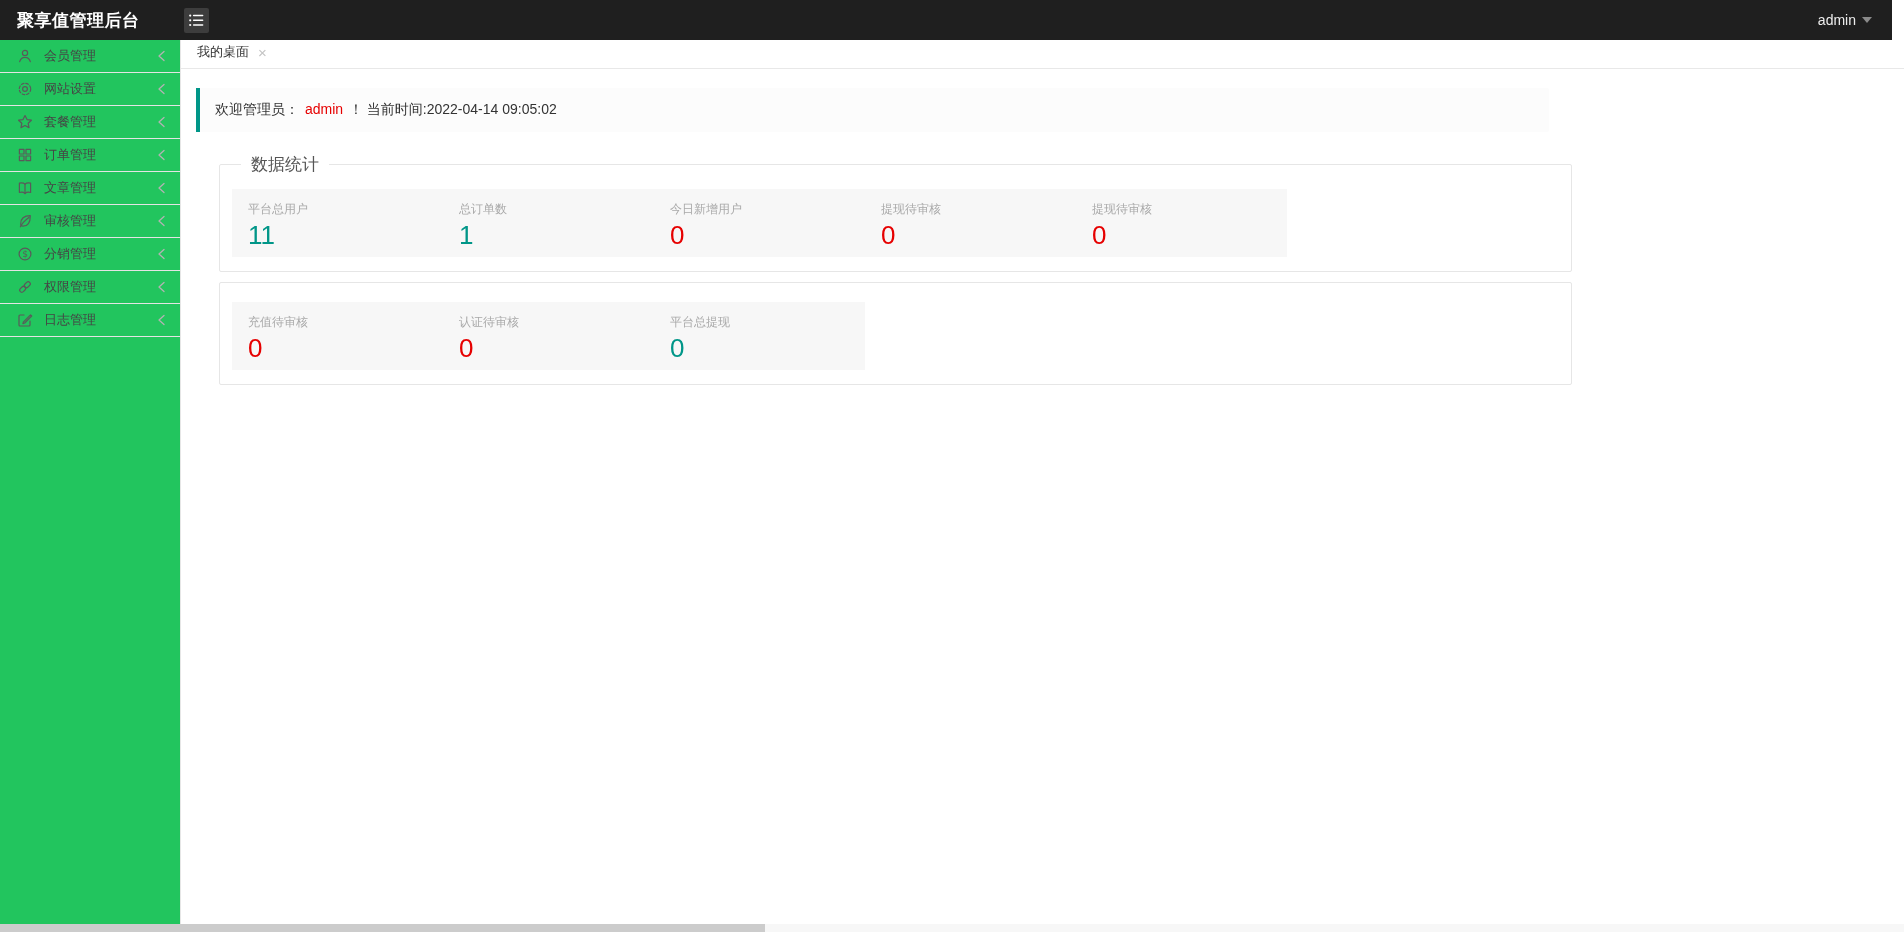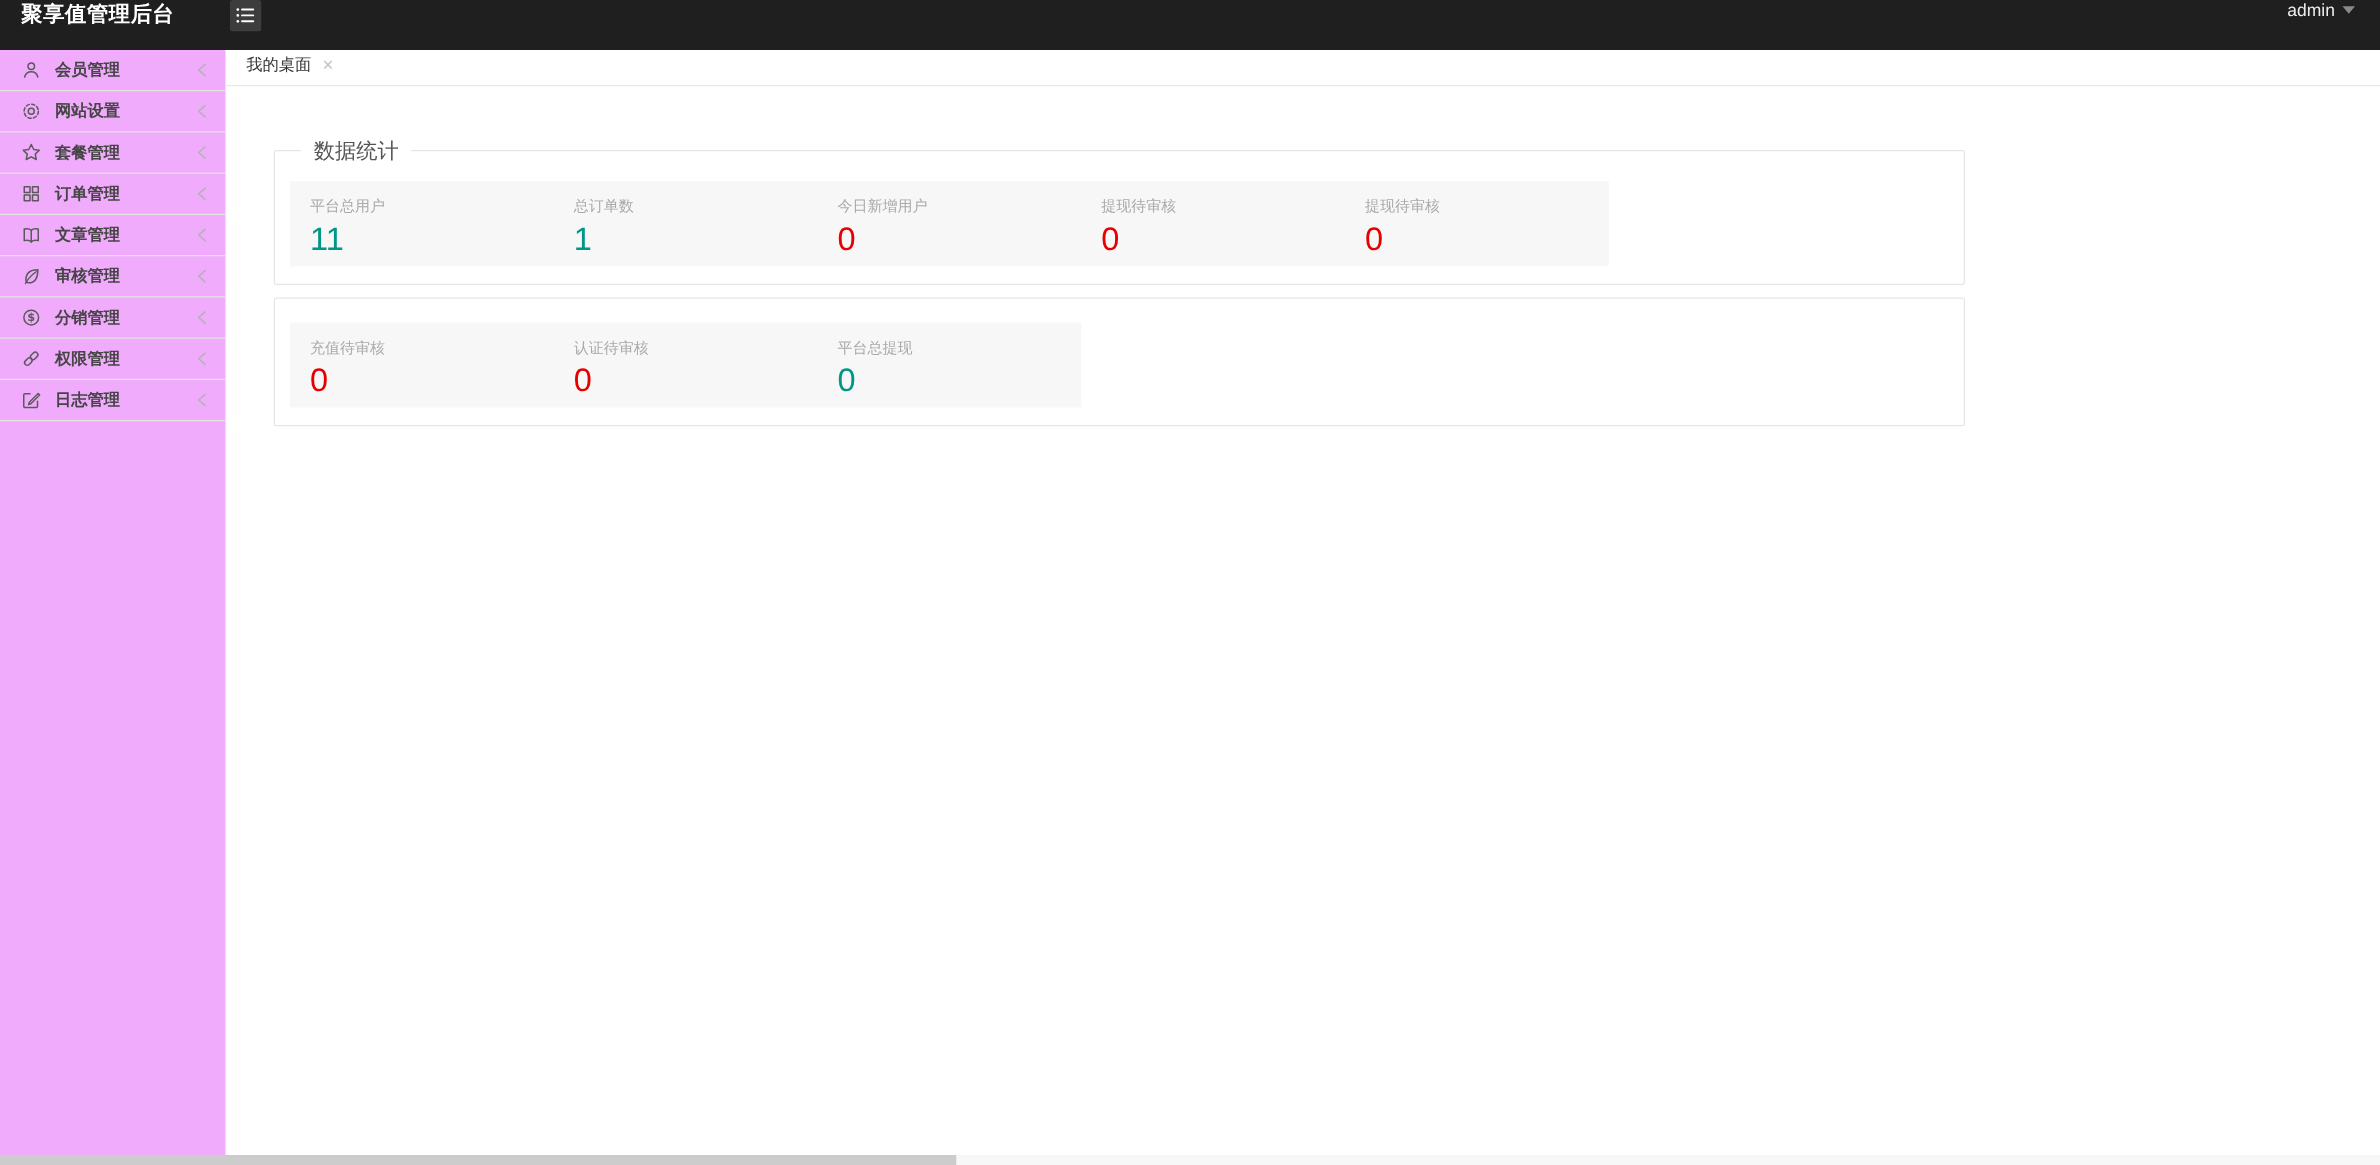--- a/index.html
+++ b/index.html
@@ -1,21 +1,21 @@
 <!DOCTYPE html>
 <html><head>
 <meta charset="utf-8">
 <style>
   * { margin:0; padding:0; box-sizing:border-box; }
   html,body { width:1904px; height:932px; overflow:hidden;
     font-family:"Liberation Sans","DejaVu Sans",sans-serif; background:#fff; }
 
   
-  .topbar { position:absolute; top:0; left:0; right:0; height:40px;
-    background:#1f1f1f; display:flex; align-items:flex-start; z-index:10; }
+  .topbar { position:absolute; top:0; left:0; right:12px; height:40px;
+    background:#1f1f1f; display:flex; align-items:center; z-index:10; }
   .brand { width:181px; padding-left:17px; color:#fff; font-size:17px;
     font-weight:bold; letter-spacing:.5px; white-space:nowrap; }
   .menu-toggle { width:25px; height:25px; margin-left:3px; background:#3d3d3d;
     border:none; border-radius:2px; display:flex; align-items:center;
     justify-content:center; cursor:pointer; }
   .user-menu { margin-left:auto; padding-right:20px; display:flex;
     align-items:center; gap:6px; color:#ededed; font-size:14px; cursor:pointer; }
   .caret-down { width:0; height:0; border-left:5px solid transparent;
     border-right:5px solid transparent; border-top:6px solid #8a8a8a; }
 
@@ -83,21 +83,21 @@
         </g>
       </svg>
     </span>
   </button>
   <div class="user-menu">
     <span>admin</span>
     <span class="caret-down"></span>
   </div>
 </header>
 
-<aside class="sidebar" style="background: #f0abfc; font-weight: bold;">
+<aside class="sidebar" style="background: #22c55e;">
   <ul class="side-menu">
       <li class="side-item">
         <span class="s-icon">
           <svg width="16" height="16" viewBox="0 0 16 16">
             <g fill="none" stroke="#5a5a5a" stroke-width="1.2" stroke-linecap="round" stroke-linejoin="round">
               <circle cx="8" cy="4.9" r="2.6"></circle>
               <path d="M2.7 13.6c.8-3.2 2.9-4.3 5.3-4.3s4.5 1.1 5.3 4.3"></path>
             </g>
           </svg>
         </span>
@@ -238,20 +238,25 @@
 
 <main class="main">
   <div class="tabbar">
     <div class="tab">
       <span>我的桌面</span>
       <span class="tab-close">×</span>
     </div>
   </div>
 
   <div class="content">
+    <blockquote class="welcome" style="border-left-color: rgb(0, 150, 136);">
+      <span>欢迎管理员：</span>
+      <span class="uname" style="color: rgb(230, 0, 0);">admin</span>
+      <span>！ 当前时间:2022-04-14 09:05:02</span>
+    </blockquote>
 
     <fieldset class="stat-field">
       <legend>数据统计</legend>
       <div class="cards">
           <div class="stat-card">
             <div class="stat-label">平台总用户</div>
             <div class="stat-value" style="color: rgb(0, 150, 136);">11</div>
           </div>
           <div class="stat-card">
             <div class="stat-label">总订单数</div>

